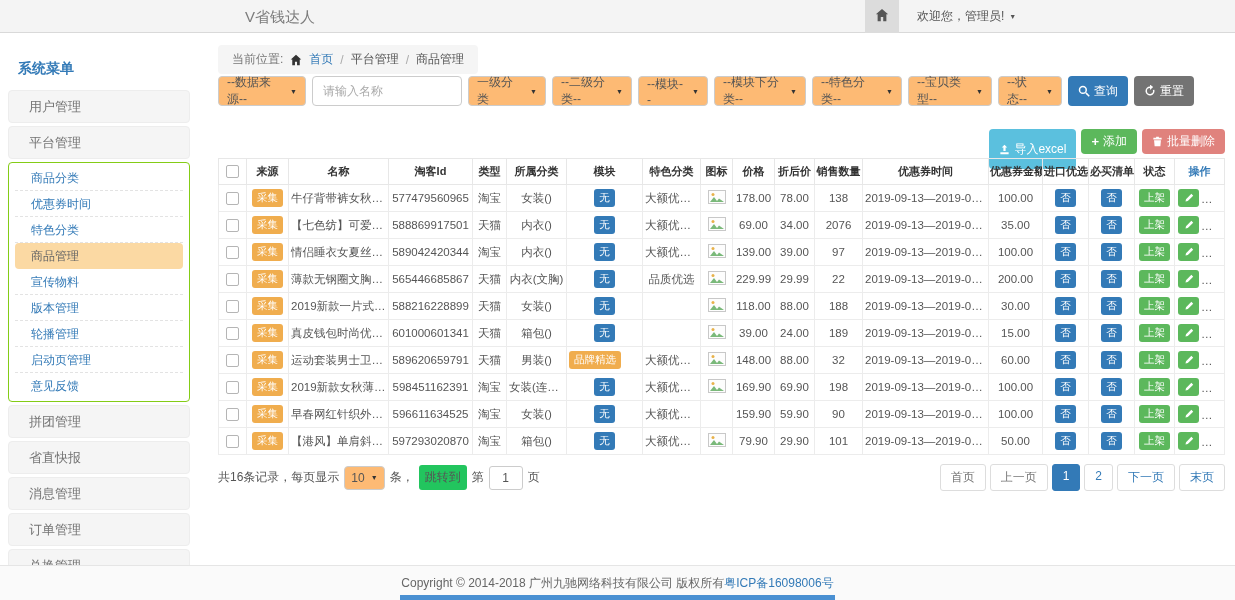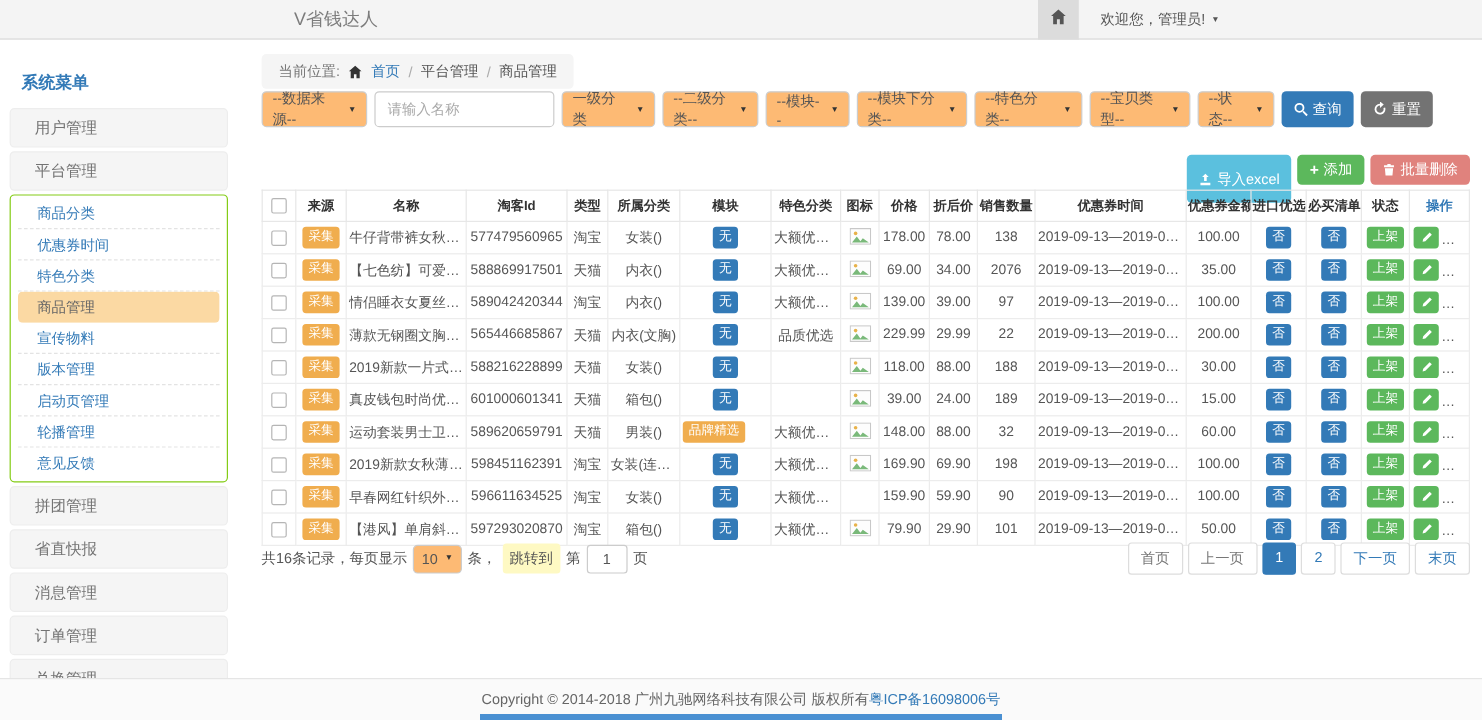--- a/index.html
+++ b/index.html
@@ -96,26 +96,26 @@
   .b-orange { background:#f0ad4e; }
   .b-blue { background:#337ab7; }
   .b-green { background:#5cb85c; }
   .mod-text { margin-left:2px; color:#555; }
   .thumb { display:inline-block; line-height:0; }
   .mini-btn { display:inline-flex; align-items:center; justify-content:center;
     width:21px; height:18px; border-radius:3px; margin:0 1px; cursor:pointer; }
   .mb-green { background:#5cb85c; }
   .mb-red { background:#d9534f; }
   
-  .pagination { position:absolute; left:218px; top:452px; width:1007px;
+  .pagination { position:absolute; left:218px; top:464px; width:1007px;
     display:flex; justify-content:space-between; align-items:center;
     font-size:12px; color:#555; }
   .pag-left { display:flex; align-items:center; gap:5px; }
   .f-select.small { height:24px; padding:0 6px;text-align:right; }
-  .jump-btn { background:#fef9c3; border-radius:3px; padding:4px 6px;
+  .jump-btn { background:#22c55e; border-radius:3px; padding:4px 6px;
     color:#555; cursor:pointer; }
   .jump-input { width:34px; height:24px; border:1px solid #ccc;
     border-radius:3px; text-align:center; font-size:12px; color:#555;
     outline:none; }
   .pager { display:flex; gap:4px; }
   .page-btn { border:1px solid #ddd; border-radius:3px; padding:4px 10px;
     font-size:12px; background:#fff; cursor:pointer; }
   .pb-muted { color:#777; }
   .pb-link { color:#337ab7; }
   .pb-active { background:#337ab7; border-color:#337ab7; color:#fff; }
@@ -153,22 +153,22 @@
   <div id="menu" data-name="sidebar-menu">
       <div class="menu-group" data-name="sidebar-item">用户管理</div>
       <div class="menu-group" data-name="sidebar-item">平台管理</div>
       <div class="submenu-panel" data-name="sidebar-submenu">
         <div class="menu-sub" data-name="sidebar-item">商品分类</div>
         <div class="menu-sub" data-name="sidebar-item">优惠券时间</div>
         <div class="menu-sub" data-name="sidebar-item">特色分类</div>
         <div class="menu-sub active" data-name="sidebar-item">商品管理</div>
         <div class="menu-sub" data-name="sidebar-item">宣传物料</div>
         <div class="menu-sub" data-name="sidebar-item">版本管理</div>
+        <div class="menu-sub" data-name="sidebar-item">轮播管理</div>
         <div class="menu-sub" data-name="sidebar-item">启动页管理</div>
-        <div class="menu-sub" data-name="sidebar-item">轮播管理</div>
         <div class="menu-sub" data-name="sidebar-item">意见反馈</div>
       </div>
       <div class="menu-group" data-name="sidebar-item">拼团管理</div>
       <div class="menu-group" data-name="sidebar-item">省直快报</div>
       <div class="menu-group" data-name="sidebar-item">消息管理</div>
       <div class="menu-group" data-name="sidebar-item">订单管理</div>
       <div class="menu-group" data-name="sidebar-item">兑换管理</div>
     </div>
 </div>
 

